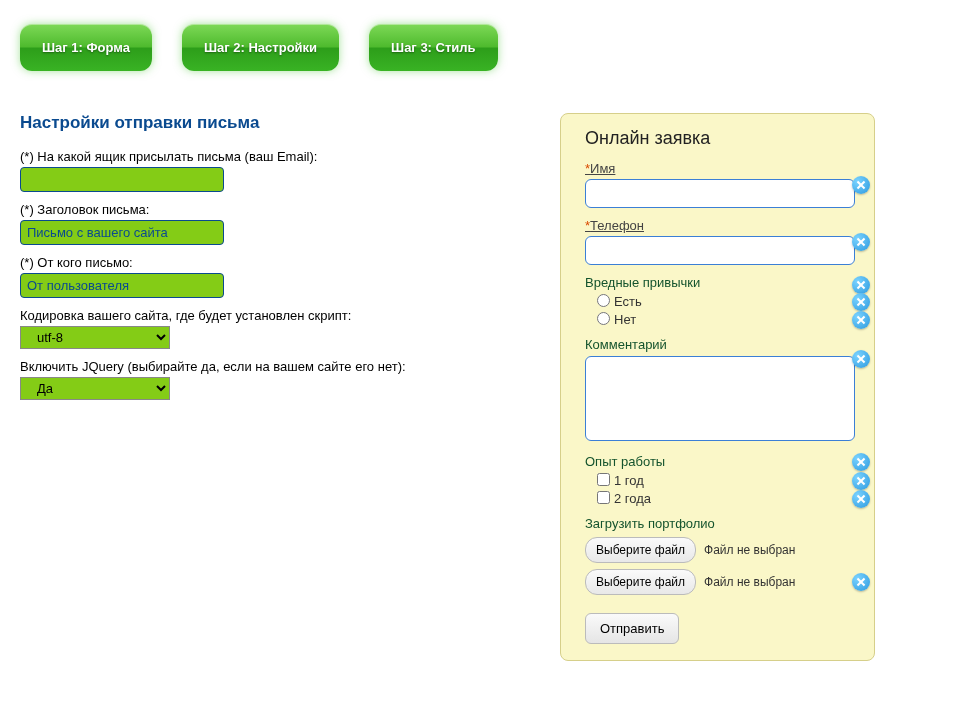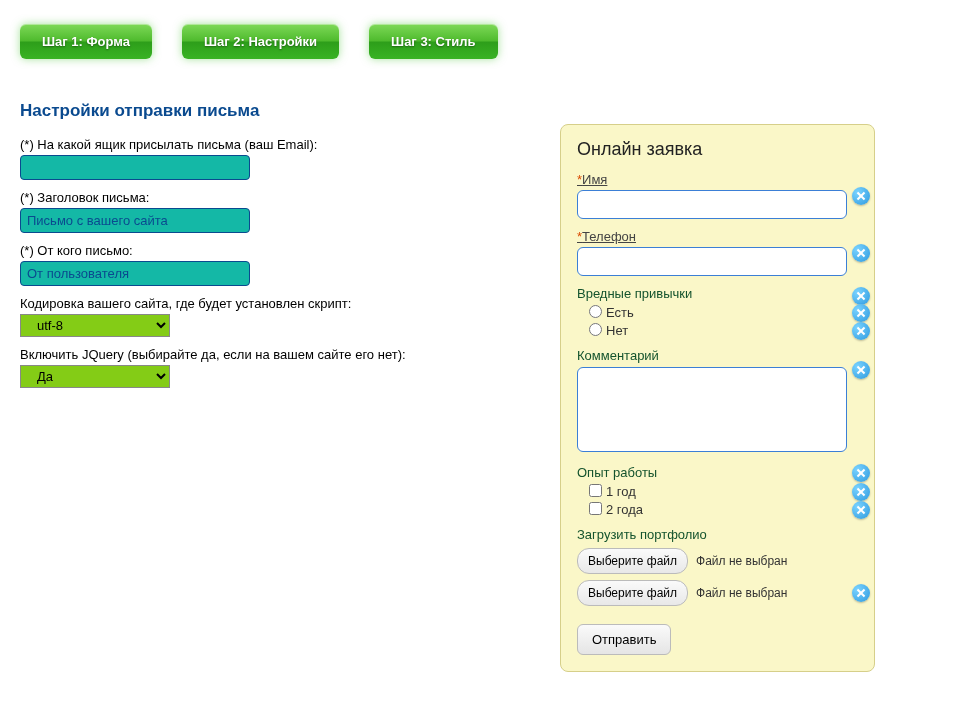--- a/index.html
+++ b/index.html
@@ -14,22 +14,22 @@
     }
     .tabs {
       display: flex;
       gap: 30px;
       padding: 24px 20px 12px 20px;
     }
     .tab-btn {
       background: linear-gradient(to bottom, #7ed957 0%, #4fbb2e 48%, #2d9e1a 52%, #39b324 100%);
       color: #fff;
       border: none;
-      border-radius: 6px;
-      padding: 10px 22px;
+      border-radius: 12px;
+      padding: 16px 22px;
       font-size: 13px;
       font-weight: bold;
       text-shadow: 0 1px 2px rgba(0,0,0,0.4);
       box-shadow: 0 0 8px rgba(80,200,60,0.5), inset 0 1px 0 rgba(255,255,255,0.4);
       cursor: pointer;
     }
     .content {
       display: flex;
       gap: 60px;
       padding: 30px 20px 0 20px;
@@ -43,44 +43,43 @@
       margin-bottom: 16px;
     }
     .form-row { margin-bottom: 10px; }
     .form-label {
       font-size: 13px;
       color: #000;
       display: block;
       margin-bottom: 3px;
     }
     .form-input {
-      width: 230px;
+      width: 204px;
       padding: 4px 6px;
       border: 1px solid #0a4a8f;
       border-radius: 4px;
       font-size: 13px;
       color: #0a4a8f;
-      background:#14b8a6;
+      background:#84cc16;
     }
     .form-select {
       width: 150px;
       padding: 2px 12px;
       border: 1px solid #888;
       font-size: 13px;
       background: #84cc16;
     }
     
     .preview {
       width: 315px;
       background: #faf7c8;
       border: 1px solid #d6cf8a;
       border-radius: 8px;
-      padding: 14px 16px 16px 16px;
+      padding: 14px 16px 16px 24px;
       position: relative;
-      margin-top: 23px;
     }
     .preview h3 {
       font-size: 18px;
       font-weight: normal;
       margin-bottom: 12px;
       color:#222;
     }
     .p-field { margin-bottom: 10px; position:relative; }
     .p-label { font-size: 13px; display:block; margin-bottom:3px; color:#444;text-decoration:underline; }
     .p-required { color: #d94a00; }

